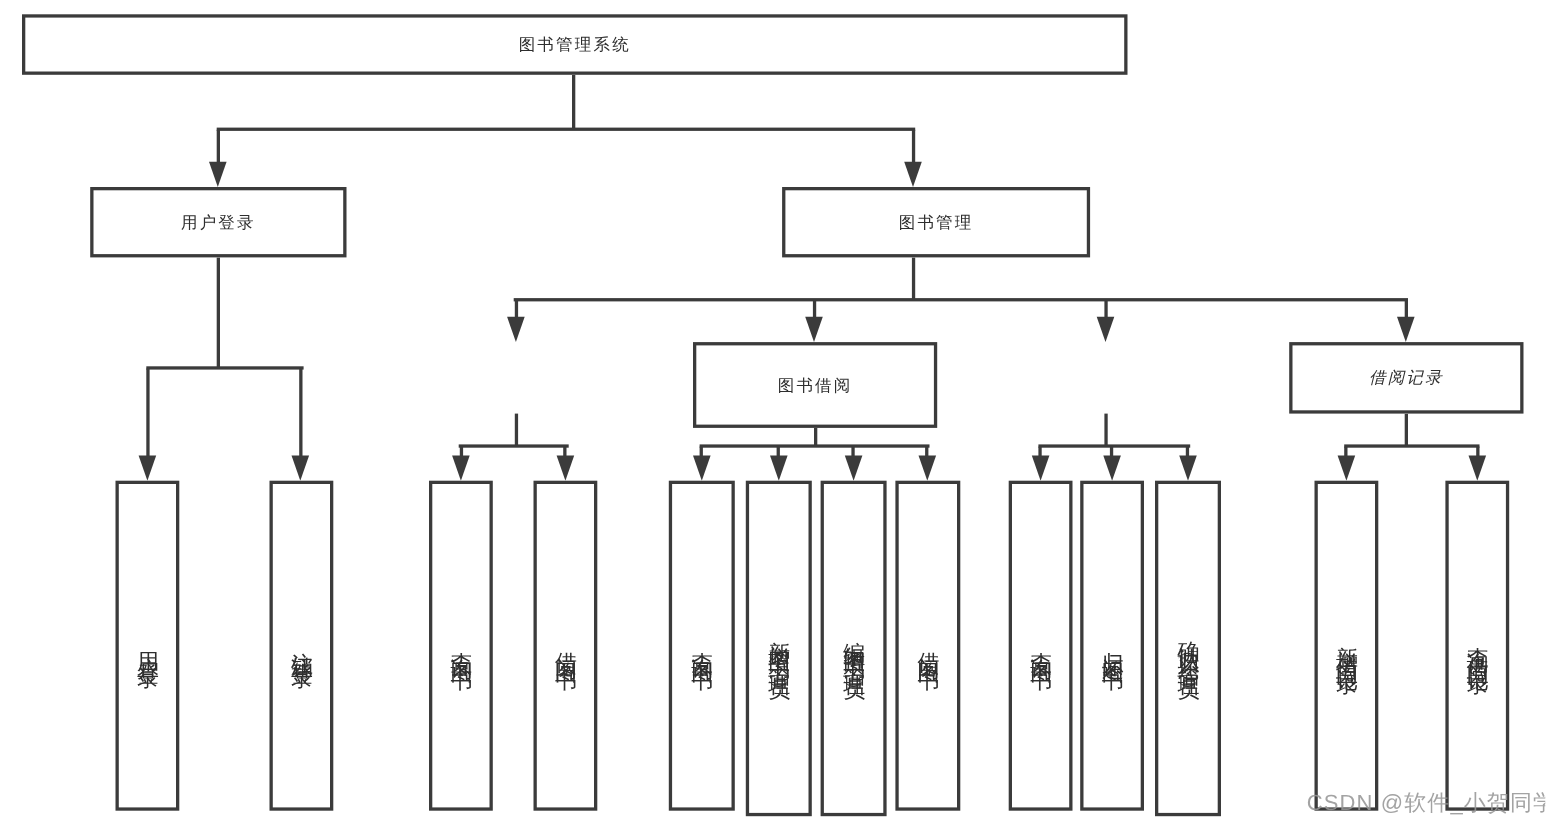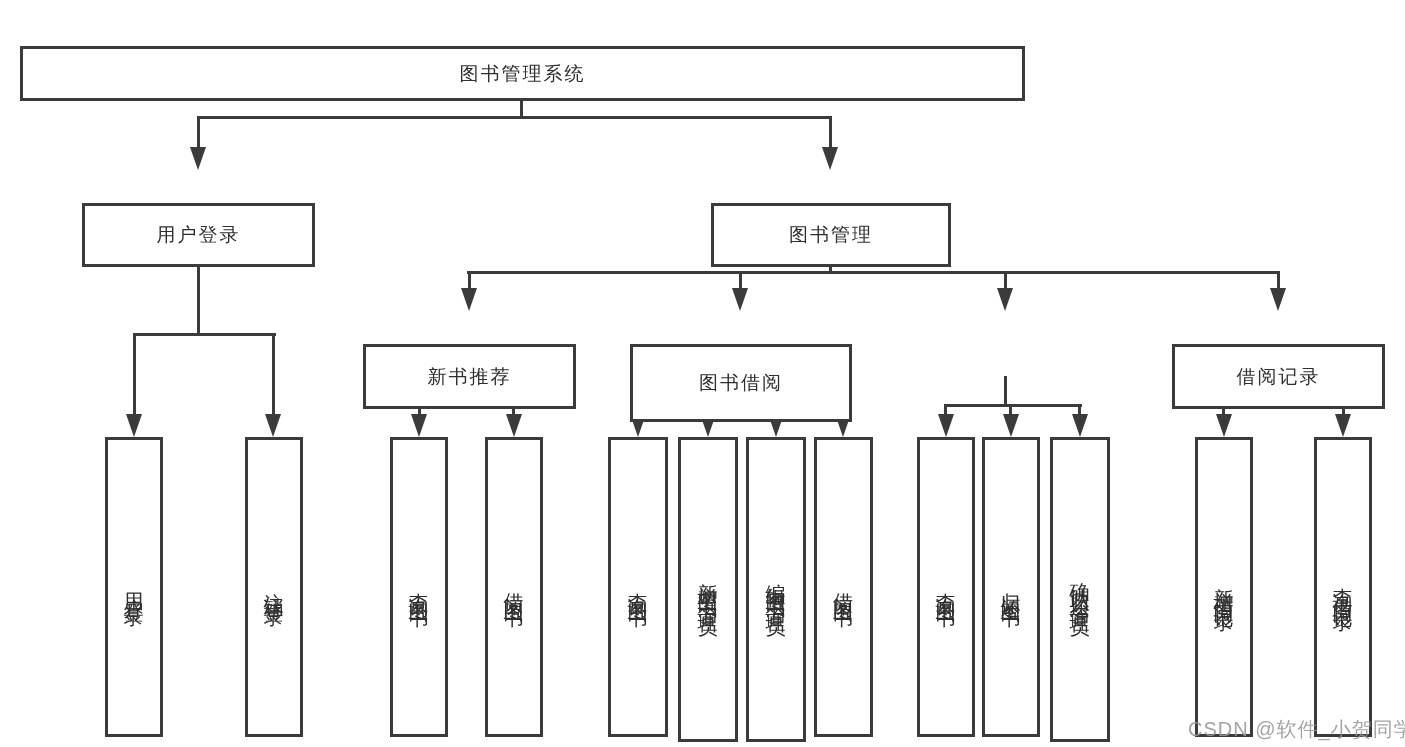--- a/index.html
+++ b/index.html
@@ -14,21 +14,21 @@
     position:absolute;
     box-sizing:border-box;
     border:3px solid #3b3b3b;
     background:#ffffff;
     color:#2e2e2e;
     display:flex;
     align-items:center;
     justify-content:center;
     text-align:center;
   }
-  .box.h{font-size:19px;letter-spacing:2px;margin-top:33px;}
+  .box.h{font-size:15px;letter-spacing:2px;}
   .box.v{
     writing-mode:vertical-rl;
     text-orientation:mixed;
     font-size:20px;
     letter-spacing:5px;
     line-height:1;
   }
   .line{position:absolute;background:#3b3b3b;}
   .arrow{
     position:absolute;width:0;height:0;
@@ -107,28 +107,27 @@
   <div class="line" style="left:1222px;top:404px;width:123px;height:3px;"></div>
   <div class="line" style="left:1222px;top:406px;width:3px;height:9px;"></div>
   <div class="arrow" style="left:1216px;top:414px;"></div>
   <div class="line" style="left:1342px;top:406px;width:3px;height:9px;"></div>
   <div class="arrow" style="left:1335px;top:414px;"></div>
 
   <div class="box h" style="left:20px;top:13px;width:1005px;height:55px;">图书管理系统</div>
 
   <div class="box h" style="left:82px;top:170px;width:233px;height:64px;">用户登录</div>
 
-  <div class="box h" style="left:711px;top:170px;width:240px;height:64px;">图书管理</div>
+  <div class="box h" style="left:711px;top:170px;width:280px;height:64px;">图书管理</div>
 
-  <div class="box h" style="left:363px;top:311px;width:213px;height:65px;">新书推荐</div>
 
   <div class="box h" style="left:630px;top:311px;width:222px;height:78px;">图书借阅</div>
 
 
-  <div class="box h" style="left:1172px;top:311px;width:213px;height:65px;">借阅记录</div>
+  <div class="box h" style="left:1172px;top:311px;width:213px;height:65px;font-style:italic;">借阅记录</div>
 
   <div class="box v" style="left:105px;top:437px;width:58px;height:300px;">用户登录</div>
   <div class="box v" style="left:245px;top:437px;width:58px;height:300px;">注销登录</div>
 
   <div class="box v" style="left:390px;top:437px;width:58px;height:300px;">查询图书</div>
   <div class="box v" style="left:485px;top:437px;width:58px;height:300px;">借阅图书</div>
 
   <div class="box v" style="left:608px;top:437px;width:60px;height:300px;">查询图书</div>
   <div class="box v" style="left:678px;top:437px;width:60px;height:305px;">新增图书（管理员）</div>
   <div class="box v" style="left:746px;top:437px;width:60px;height:305px;">编辑图书（管理员）</div>

